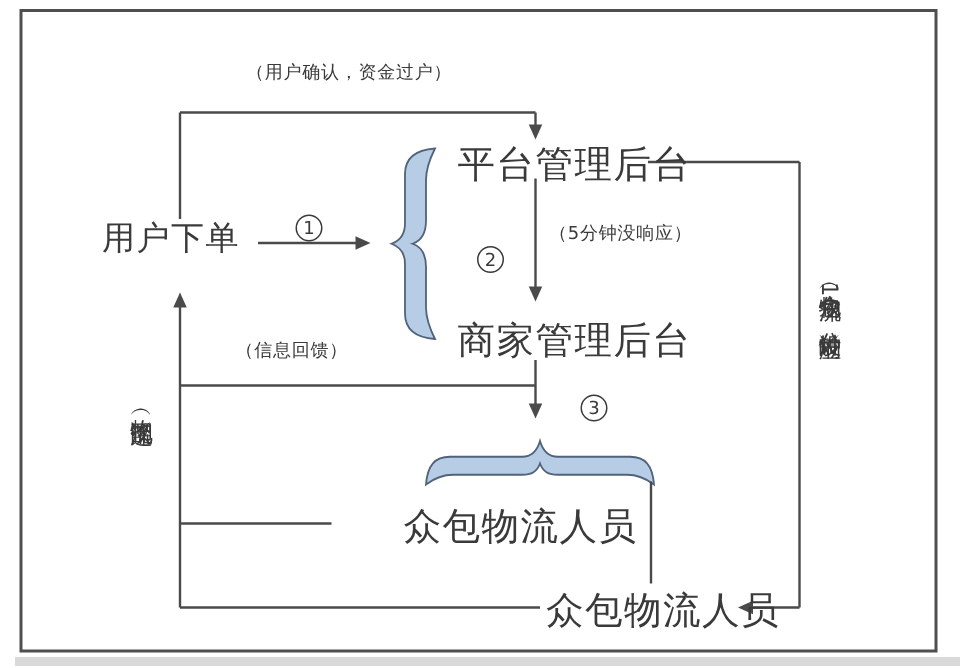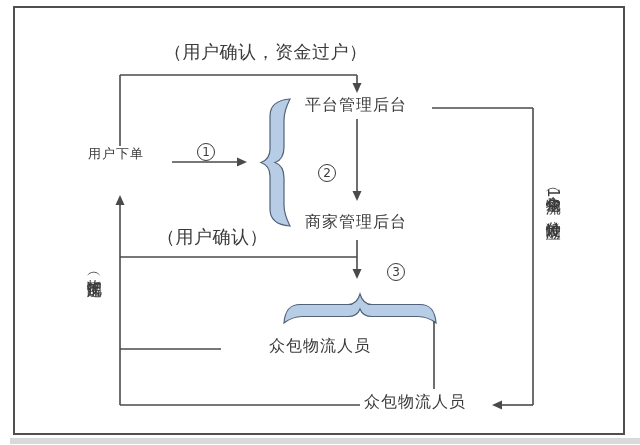--- a/index.html
+++ b/index.html
@@ -9,23 +9,23 @@
   html,body{margin:0;padding:0;background:#fff;}
   body{font-family:"DejaVu Sans","Liberation Sans",sans-serif;}
   .stage{position:relative;width:640px;height:445px;background:var(--background);overflow:hidden;}
   .frame{position:absolute;left:13px;top:6px;width:612px;height:429px;border:2px solid var(--border);box-sizing:border-box;}
   .strip{position:absolute;left:10px;top:438px;width:630px;height:6px;background:var(--bottom-strip);}
   svg.layer{position:absolute;left:0;top:0;width:640px;height:445px;}
   svg .ln{stroke:var(--line);stroke-width:1.6;fill:none;}
   svg .arrow{fill:var(--line);stroke:none;}
   svg .brace{fill:var(--brace-fill);stroke:var(--brace-stroke);stroke-width:1.2;}
   .txt{position:absolute;color:var(--text);white-space:nowrap;line-height:1.15;}
-  .node{font-size:16px;letter-spacing:1px;}
-  .node-big{font-size:13px;letter-spacing:1px;margin-left:20px;}
-  .lbl{font-size:18px;letter-spacing:0.5px;}
+  .node{font-size:25px;letter-spacing:1px;}
+  .node-big{font-size:22px;letter-spacing:1px;}
+  .lbl{font-size:12px;letter-spacing:0.5px;}
   .vtext{writing-mode:vertical-rl;text-orientation:mixed;font-size:15px;letter-spacing:1px;}
   .circled{position:absolute;width:18px;height:18px;border:1.5px solid var(--text);border-radius:50%;
            display:flex;align-items:center;justify-content:center;font-size:12px;color:var(--text);
            box-sizing:border-box;background:transparent;}
 </style>
 </head>
 <body>
 
 <div class="stage">
 
@@ -75,21 +75,22 @@
     <line class="ln" x1="434" y1="321" x2="434" y2="389"></line>
   </svg>
 
   <div class="txt node-big" style="left:68px;top:147px;">用户下单</div>
   <div class="txt node" style="left:305px;top:96px;">平台管理后台</div>
   <div class="txt node" style="left:305px;top:213px;">商家管理后台</div>
   <div class="txt node" style="left:226px;top:337px;margin-left:43px;">众包物流人员</div>
   <div class="txt node" style="left:364px;top:393px;">众包物流人员</div>
 
   <div class="txt lbl" style="left:164px;top:42px;">（用户确认，资金过户）</div>
-  <div class="txt lbl" style="left:157px;top:227px;">（用户确认）</div>
+  <div class="txt lbl" style="left:366px;top:149px;">（5分钟没响应）</div>
+  <div class="txt lbl" style="left:157px;top:227px;">（信息回馈）</div>
   <div class="txt vtext" style="left:85px;top:267px;">（物流配送）</div>
   <div class="txt vtext" style="left:544px;top:183px;">（众包物流10分钟没响应）</div>
 
   <span class="circled" style="left:197px;top:143px;">1</span>
   <span class="circled" style="left:318px;top:164px;">2</span>
   <span class="circled" style="left:387px;top:263px;">3</span>
 
 </div>
 
 </body></html>

